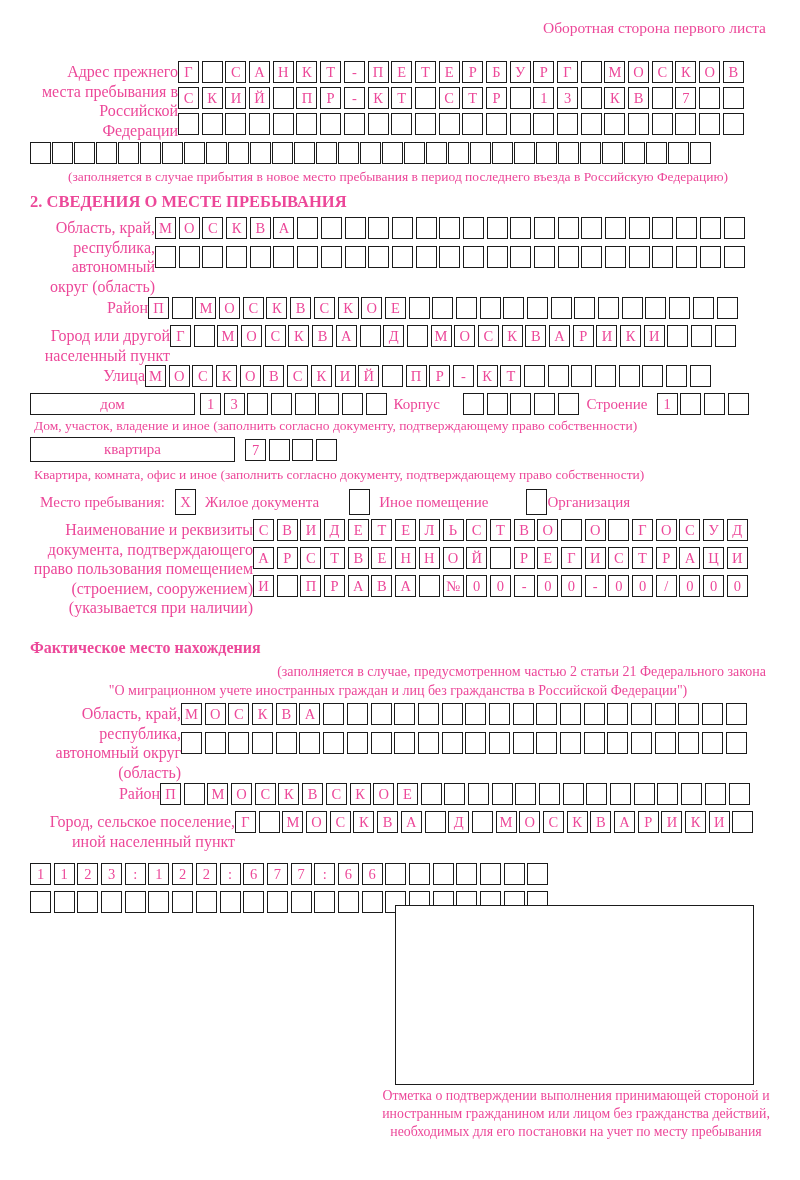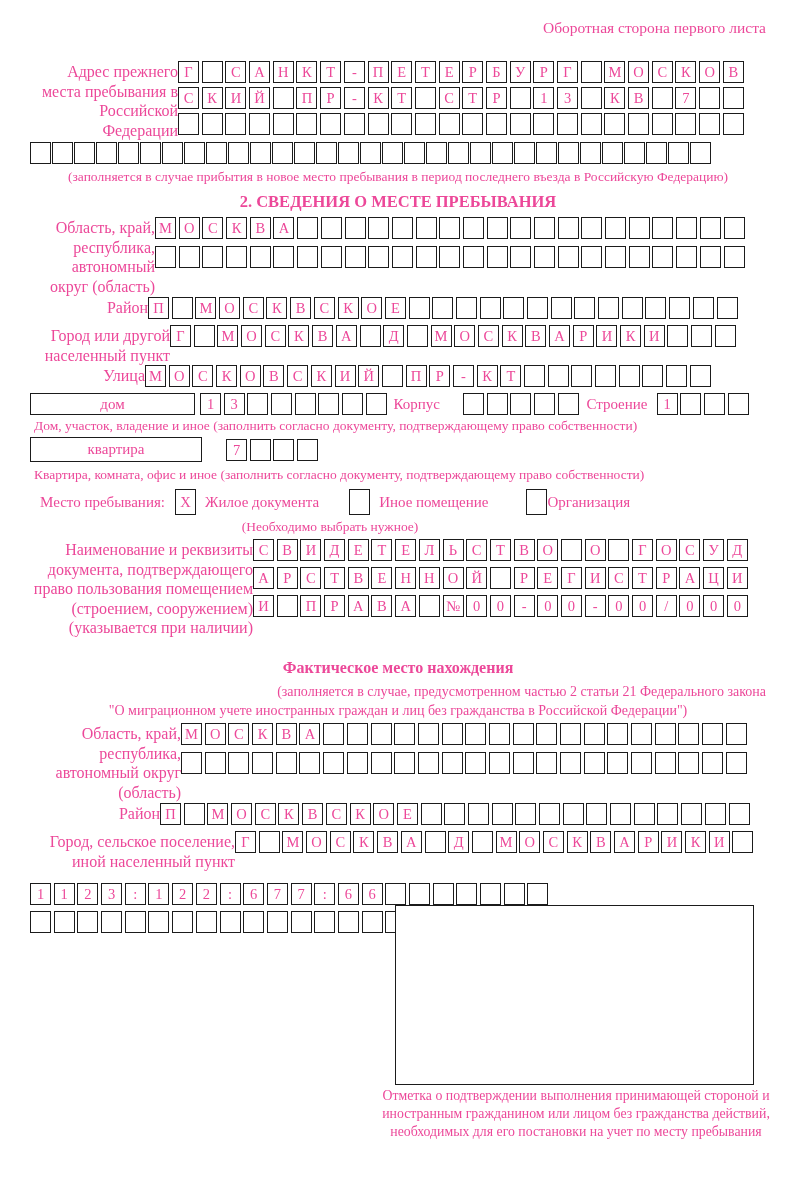--- a/index.html
+++ b/index.html
@@ -14,21 +14,21 @@
   .rows{display:flex;flex-direction:column;}
   .cellrow{display:flex;margin-bottom:4px;}
   .cell{
     width:19px;height:20px;border:1.5px solid #1b1b1b;margin-right:2.7px;
     display:flex;align-items:center;justify-content:center;
     font-size:14.5px;line-height:20px;background:#fff;flex-shrink:0;
   }
   .tight .cell{margin-right:1px;}
   .caption{font-size:13.5px;line-height:17px;}
   .center{text-align:center;}
-  .sect-title{font-weight:bold;font-size:16.5px;line-height:21px;text-align:center;}
+  .sect-title{font-weight:bold;font-size:16.5px;line-height:21px;}
   .labelbox{
     box-sizing:border-box;border:1.5px solid #1b1b1b;display:flex;
     align-items:center;justify-content:center;font-size:15px;background:#fff;flex-shrink:0;
   }
   .inline-row{display:flex;align-items:center;}
   .inline-row .cellrow{margin-bottom:0;}
   .inline-lbl{font-size:15px;white-space:nowrap;}
   .optbox{
     width:19px;height:24px;border:1.5px solid #1b1b1b;display:flex;align-items:center;
     justify-content:center;font-size:14.5px;background:#fff;flex-shrink:0;
@@ -338,40 +338,39 @@
     <div class="cellrow">
         <span class="cell">1</span>
         <span class="cell"></span>
         <span class="cell"></span>
         <span class="cell"></span>
       </div>
   </div>
   <div class="caption" style="margin-top:2px;padding-left:4px;">Дом, участок, владение и иное (заполнить согласно документу, подтверждающему право собственности)</div>
 
   <div class="inline-row" style="margin-top:3px;">
-    <div class="labelbox" style="width:172px;height:25px;margin-right:24px;">квартира</div>
+    <div class="labelbox" style="width:205px;height:25px;margin-right:10px;">квартира</div>
     <div class="cellrow">
         <span class="cell">7</span>
         <span class="cell"></span>
         <span class="cell"></span>
         <span class="cell"></span>
       </div>
   </div>
   <div class="caption" style="margin-top:4px;padding-left:4px;">Квартира, комната, офис и иное (заполнить согласно документу, подтверждающему право собственности)</div>
 
   <div class="inline-row" style="margin-top:6px;text-align:center;">
     <div class="inline-lbl" style="width:145px;">Место пребывания:</div>
     <div class="optbox">X</div>
     <div class="inline-lbl" style="margin:0 30px 0 9px;">Жилое документа</div>
     <div class="optbox"></div>
     <div class="inline-lbl" style="margin:0 38px 0 9px;">Иное помещение</div>
     <div class="optbox"></div>
     <div class="inline-lbl" style="">Организация</div>
   </div>
-  <div class="caption center" style="margin-top:3px;width:600px;">(Необходимо выбрать нужное)</div>
 
   <div class="field" style="margin-top:4px;height:118px;">
     <div class="flabel" style="width:223px;">Наименование и реквизиты документа, подтверждающего право пользования помещением (строением, сооружением) (указывается при наличии)</div>
     <div class="rows">
       <div class="cellrow" style="margin-bottom:6px;">
           <span class="cell">С</span>
           <span class="cell">В</span>
           <span class="cell">И</span>
           <span class="cell">Д</span>
           <span class="cell">Е</span>

